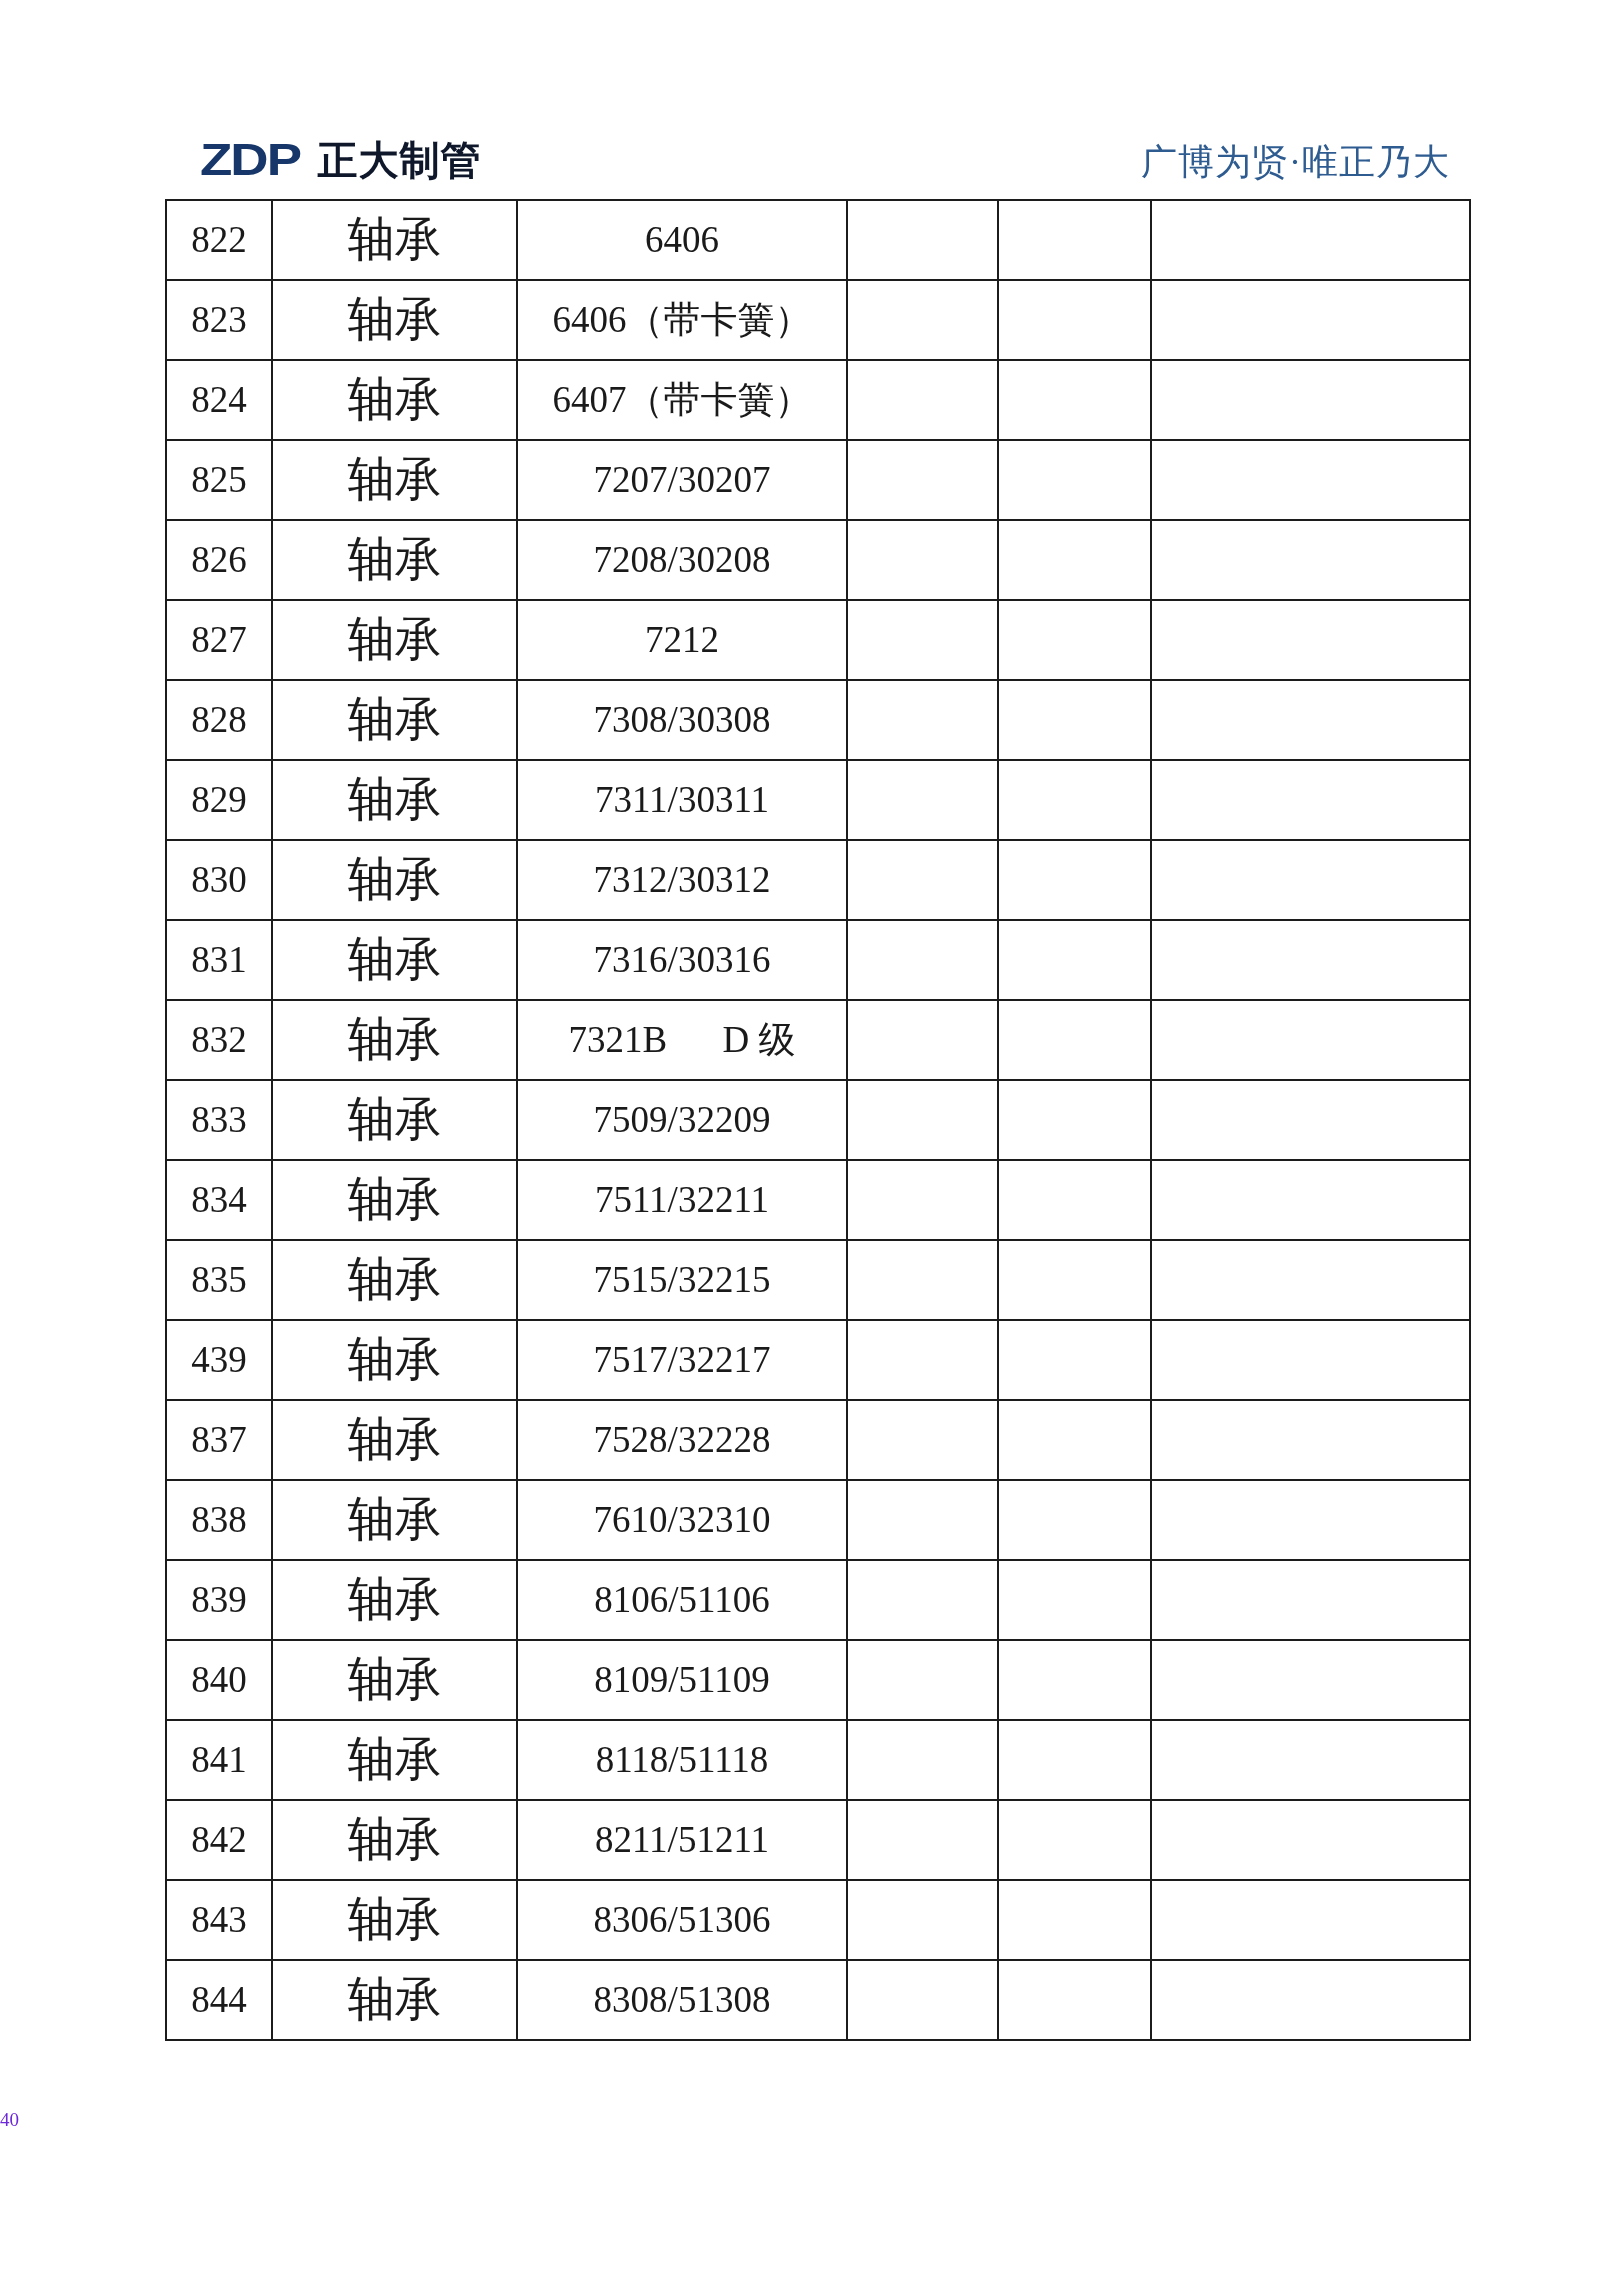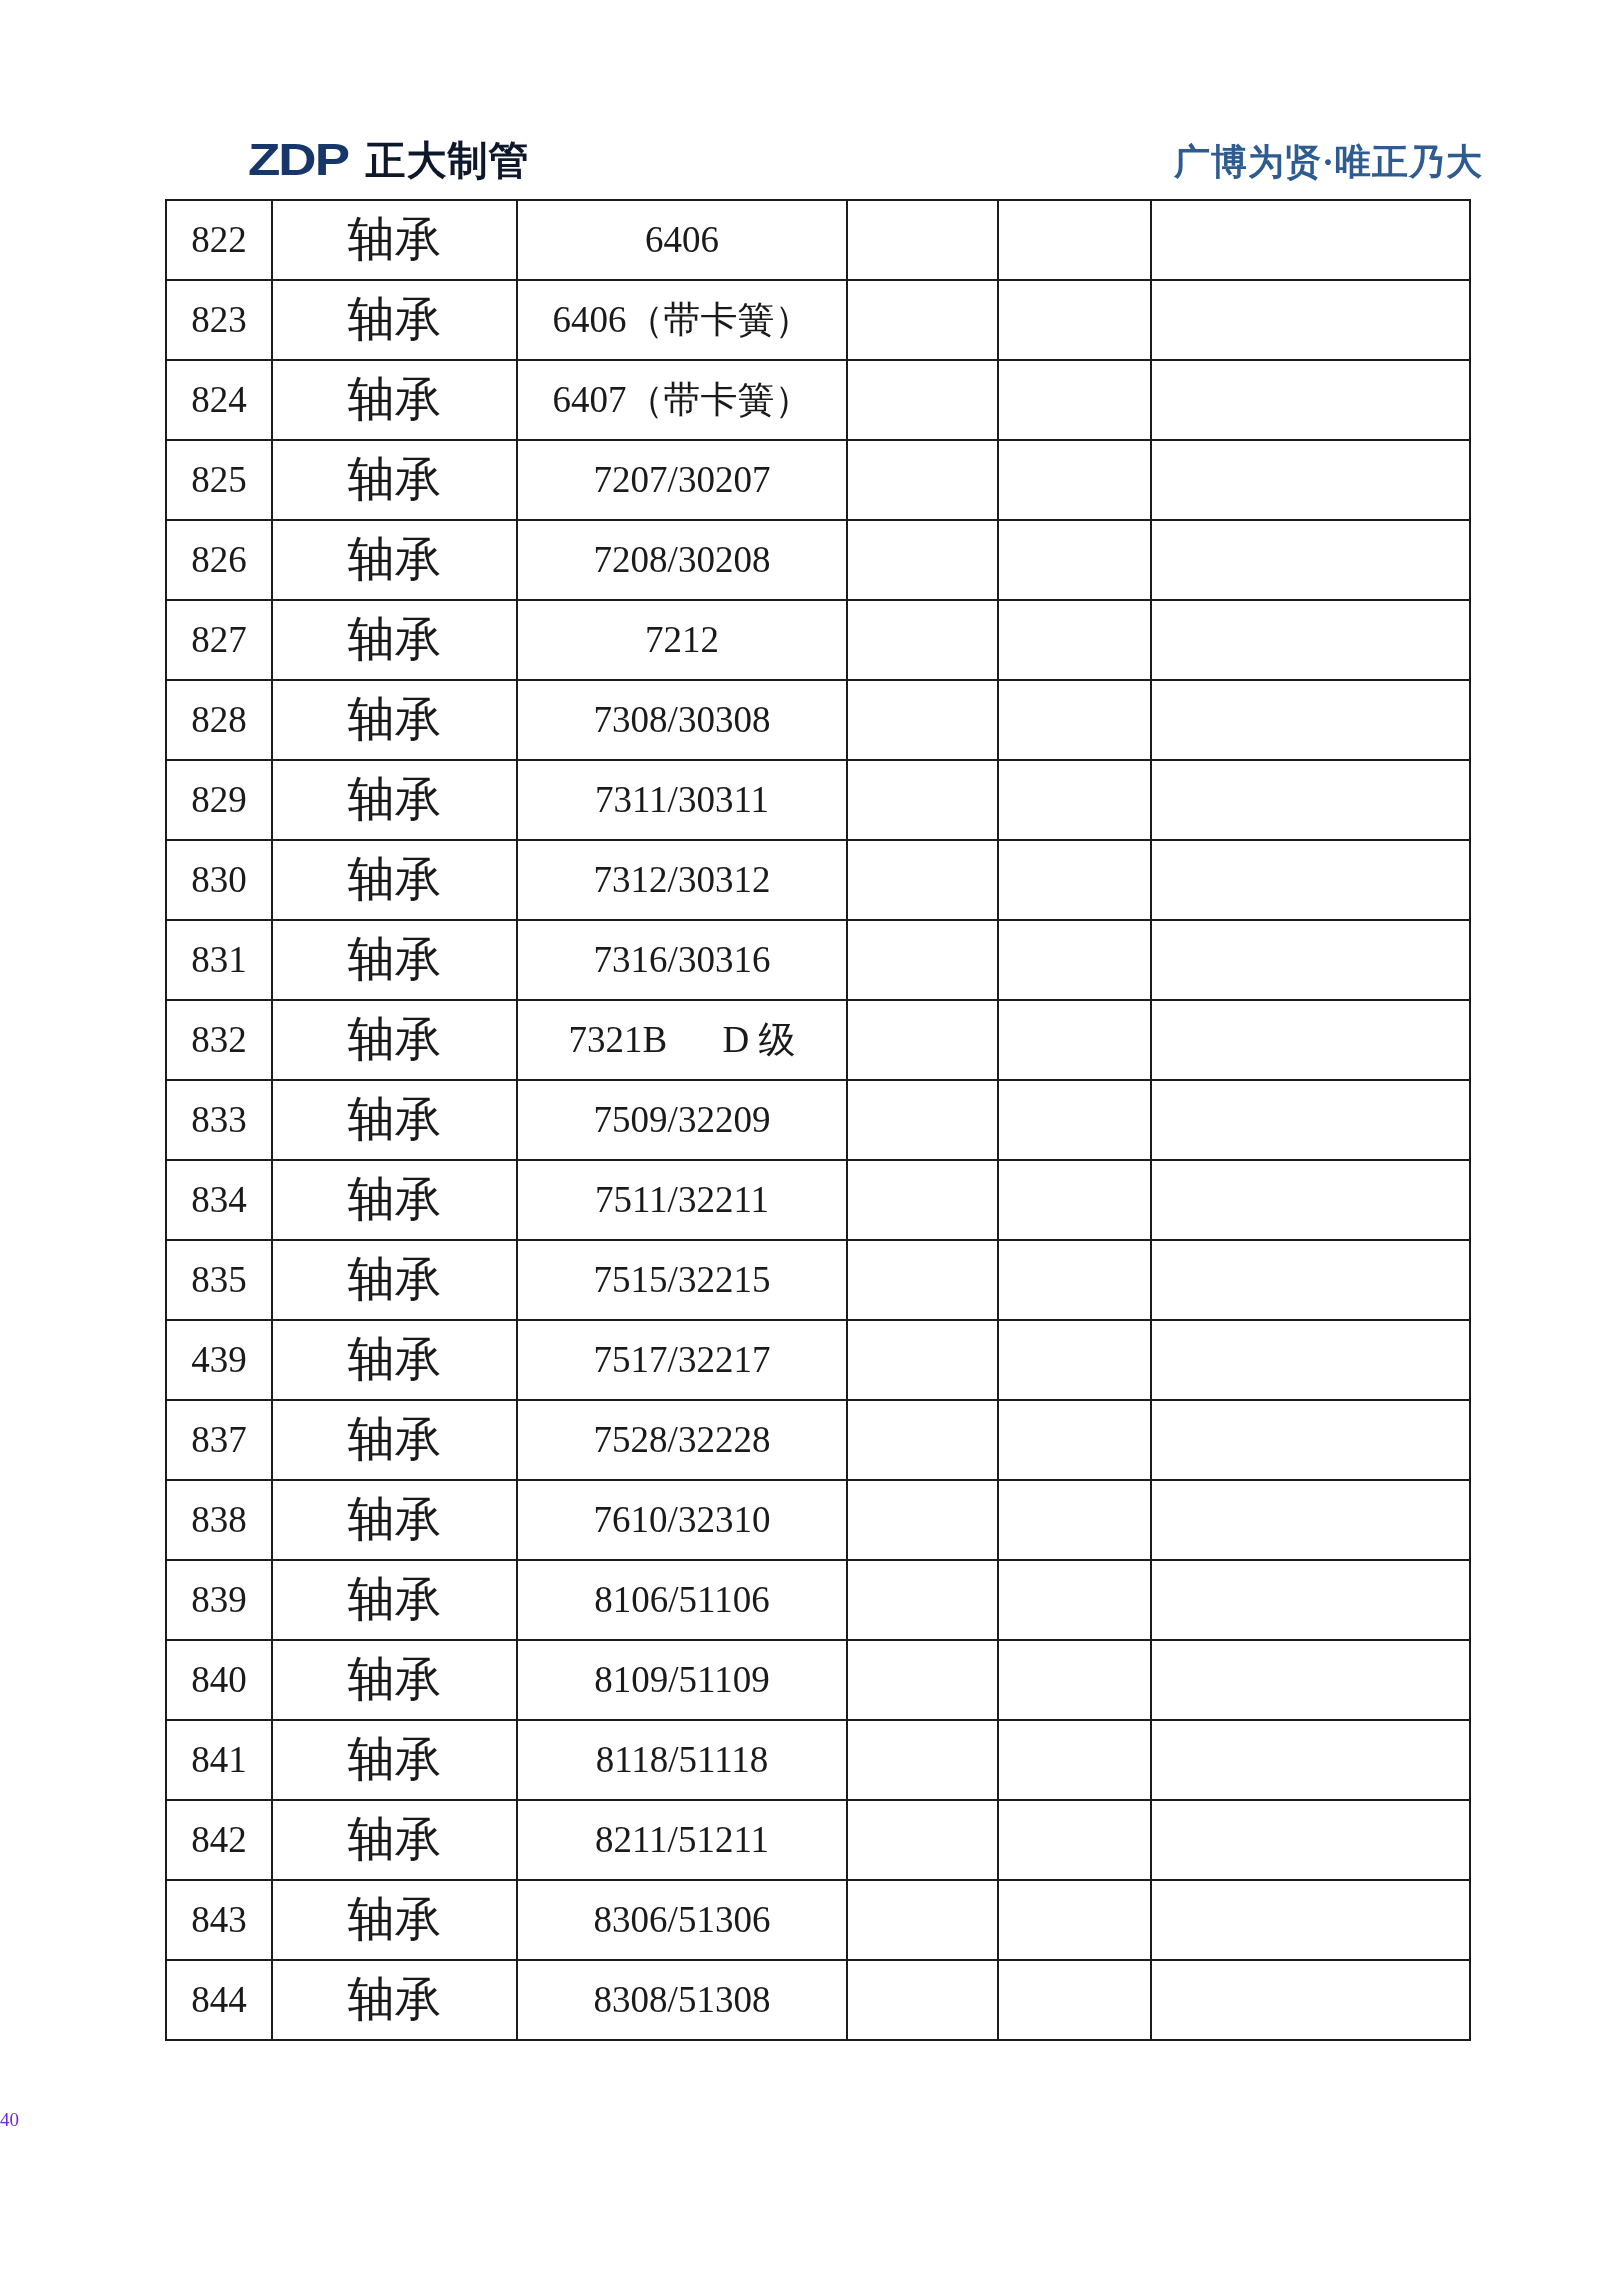--- a/index.html
+++ b/index.html
@@ -10,36 +10,35 @@
     overflow:hidden;
     font-family:"Liberation Serif","DejaVu Serif",serif;
     color:#1a1a1a;
   }
 
   
   .logo {
     position:absolute; left:200px; top:133px;
     display:flex; align-items:center; gap:17.6px;
     line-height:1;
-    margin-left:48px;
   }
   .logo-zdp {
     font-family:"Liberation Sans","DejaVu Sans",sans-serif;
     font-weight:bold; font-size:53px; line-height:1;
     color:#17376b; letter-spacing:-2px;
     transform:scaleY(0.82); transform-origin:left center;
   }
   .logo-cn {
     font-family:"Liberation Sans","DejaVu Sans",sans-serif;
     font-weight:bold; font-size:40px; line-height:1;
     color:#0f172a; letter-spacing:1px;
   }
   .slogan {
-    position:absolute; top:144px; left:1174px;
-    font-size:36px; line-height:1; font-weight:bold;
+    position:absolute; top:144px; left:1141px;
+    font-size:36px; line-height:1; font-weight:normal;
     letter-spacing:1px; color:#2e5c91;
     font-family:"Liberation Serif","DejaVu Serif",serif;
   }
 
   
   .parts-table {
     position:absolute; left:165px; top:199px;
     width:1304px;
     border-collapse:collapse; table-layout:fixed;
     border:2.9px solid #1c1c1c;

